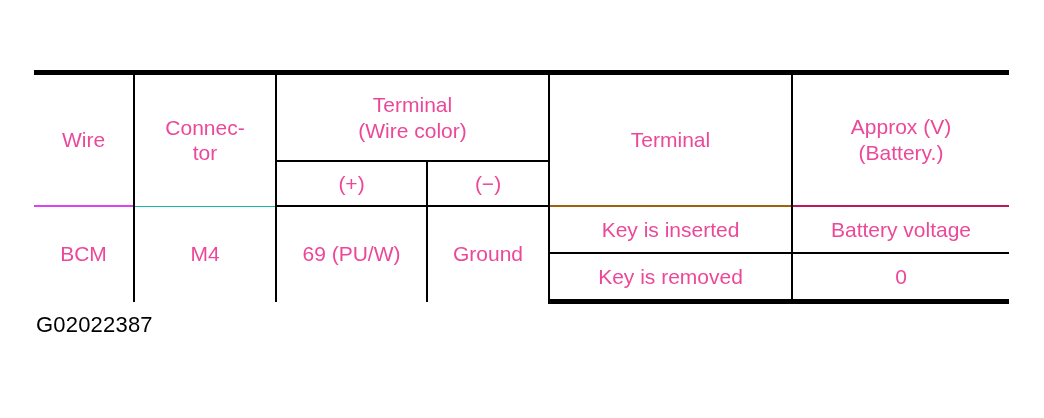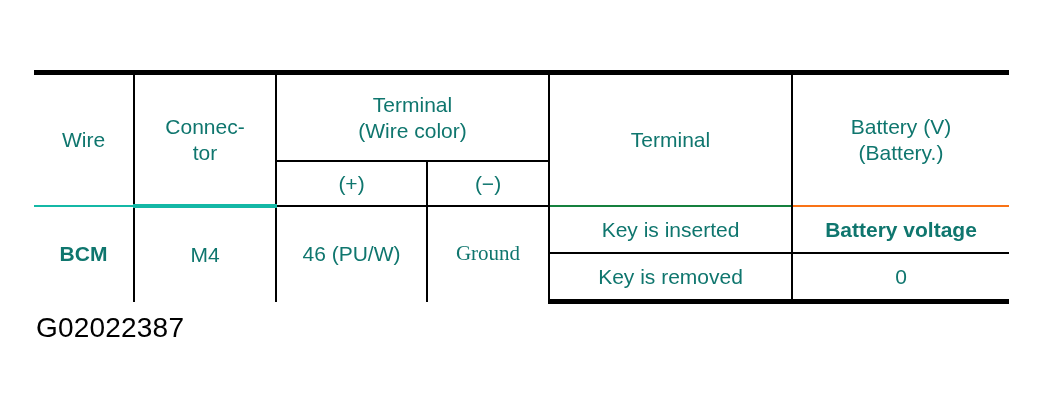--- a/index.html
+++ b/index.html
@@ -27,21 +27,21 @@
     border-collapse: collapse;
     table-layout: fixed;
   }
   .spec-table td {
     padding: 0;
     margin: 0;
     text-align: center;
     vertical-align: middle;
     font-size: 21px;
     line-height: 1.22;
-    color: #0f766e;
+    color: #ec4899;
     border-left: 2px solid #000;
     border-right: 2px solid #000;
   }
   
   .spec-table td.edge-left  { border-left: none; }
   .spec-table td.edge-right { border-right: none; }
 
   .rule-top    { border-top: 5px solid #000; }
   .rule-bottom { border-bottom: 5px solid #000000; }
   .rule-thin-b { border-bottom: 2px solid #000; }
@@ -50,21 +50,21 @@
   .h-sub-top   { height: 85px; }
   .h-sub-bot   { height: 43px; }
   .h-body      { height: 45px; }
 
   .cell-pad { padding: 0 6px; }
 
   .caption {
     position: absolute;
     left: 36px;
     top: 312px;
-    font-size: 28px;
+    font-size: 22px;
     letter-spacing: 0.2px;
     color: #000;
     font-family: "Liberation Sans", sans-serif;
   }
 </style>
 </head>
 <body>
 
 <div class="page">
 
@@ -84,37 +84,37 @@
         <td class="rule-top h-item cell-pad" rowspan="2">
           <span>Connec-</span><br>
           <span>tor</span>
         </td>
         <td class="rule-top rule-thin-b h-sub-top cell-pad" colspan="2">
           <span>Terminal</span><br>
           <span>(Wire color)</span>
         </td>
         <td class="rule-top h-item cell-pad" rowspan="2">Terminal</td>
         <td class="rule-top edge-right h-item cell-pad" rowspan="2">
-          <span>Battery (V)</span><br>
+          <span>Approx (V)</span><br>
           <span>(Battery.)</span>
         </td>
       </tr>
 
       <tr>
         <td class="h-sub-bot cell-pad">(+)</td>
         <td class="h-sub-bot cell-pad">(−)</td>
       </tr>
 
       <tr>
-        <td class="edge-left h-body cell-pad" rowspan="2" style="border-top:2px solid #14b8a6;font-weight:bold;">BCM</td>
-        <td class="h-body cell-pad" rowspan="2" style="border-top:4px solid #14b8a6;">M4</td>
-        <td class="h-body cell-pad" rowspan="2" style="border-top:2px solid #000;">46 (PU/W)</td>
-        <td class="h-body cell-pad" rowspan="2" style="border-top:2px solid #000;font-family:Liberation Serif, serif;">Ground</td>
-        <td class="h-body rule-thin-b cell-pad" style="border-top:2px solid #15803d;margin-left:48px;">Key is inserted</td>
-        <td class="h-body rule-thin-b edge-right cell-pad" style="border-top:2px solid #f97316;font-weight:bold;">Battery voltage</td>
+        <td class="edge-left h-body cell-pad" rowspan="2" style="border-top:2px solid #d946ef;">BCM</td>
+        <td class="h-body cell-pad" rowspan="2" style="border-top:1px solid #14b8a6;">M4</td>
+        <td class="h-body cell-pad" rowspan="2" style="border-top:2px solid #000;">69 (PU/W)</td>
+        <td class="h-body cell-pad" rowspan="2" style="border-top:2px solid #000;">Ground</td>
+        <td class="h-body rule-thin-b cell-pad" style="border-top:2px solid #a16207;margin-left:48px;">Key is inserted</td>
+        <td class="h-body rule-thin-b edge-right cell-pad" style="border-top:2px solid #be185d;">Battery voltage</td>
       </tr>
 
       <tr>
         <td class="h-body rule-bottom cell-pad">Key is removed</td>
         <td class="h-body rule-bottom edge-right cell-pad">0</td>
       </tr>
     </tbody>
   </table>
 
   <div class="caption">G02022387</div>

